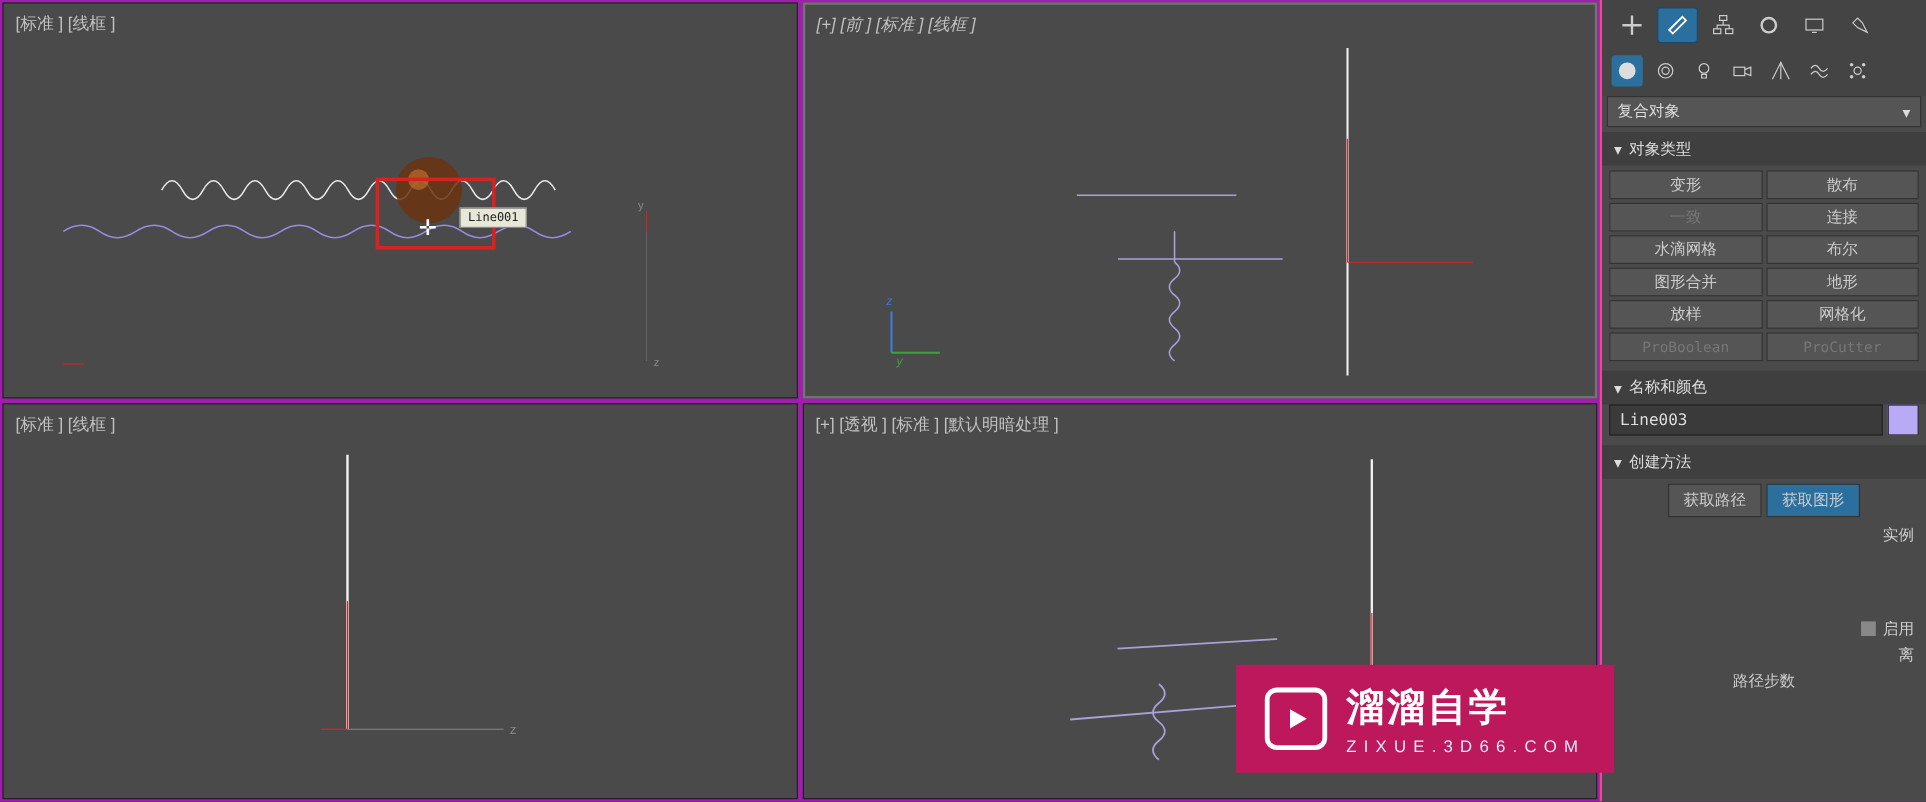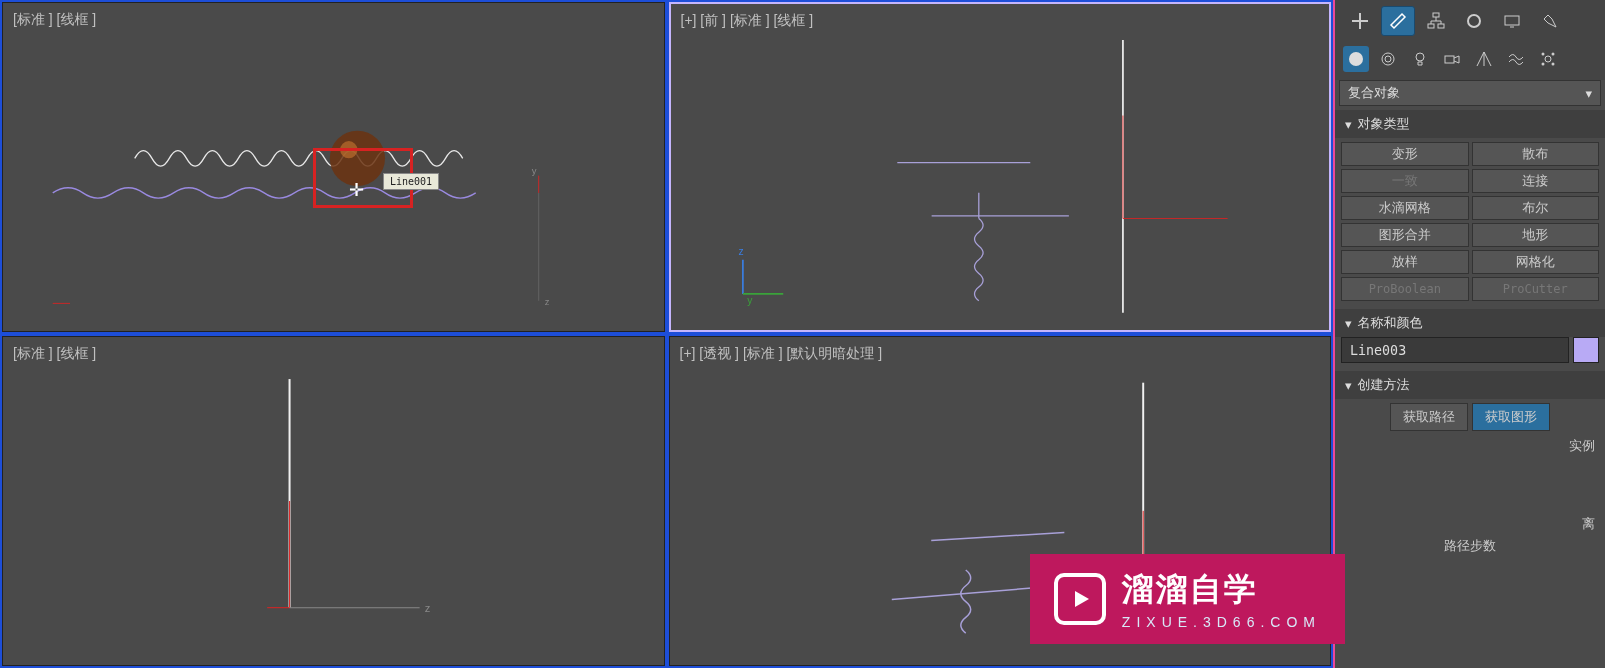--- a/index.html
+++ b/index.html
@@ -12,31 +12,32 @@
   color: #b8b8b8;
   display: flex;
   overflow: hidden;
 }
 .viewports {
   flex: 1;
   display: grid;
   grid-template-columns: 1fr 1fr;
   grid-template-rows: 1fr 1fr;
   gap: 4px;
-  background: #1d4ed8;
+  background: #a21caf;
   padding: 2px;
 }
 .viewport {
   background: #4a4a4a;
   position: relative;
   overflow: hidden;
   border: 1px solid #222;
 }
 .viewport.active {
-  border: 2px solid #c4b5fd;
+  border: 2px solid #737373;
+  font-style: italic;
 }
 .vp-label {
   position: absolute;
   top: 8px;
   left: 10px;
   color: #c0c0c0;
   font-size: 14px;
   z-index: 5;
 }
 .vp-svg {
@@ -452,20 +453,24 @@
   <div class="method-btns">
     <div class="method-btn">获取路径</div>
     <div class="method-btn active">获取图形</div>
   </div>
   <div class="radio-row">
     <span>实例</span>
   </div>
 
   <div style="height:56px"></div>
 
+  <div class="checkbox-inline">
+    <span style="width:12px;height:12px;border:1px solid #888;background:#888;display:inline-block"></span>
+    <span>启用</span>
+  </div>
   <div class="label-right">离</div>
   <div class="label-right" style="text-align:center">路径步数</div>
 
 </div>
 
 <div class="watermark">
   <div class="wm-logo">
     <svg width="26" height="26" viewBox="0 0 26 26">
         <polygon points="8,5 22,13 8,21" fill="#fff"></polygon>
       </svg>

